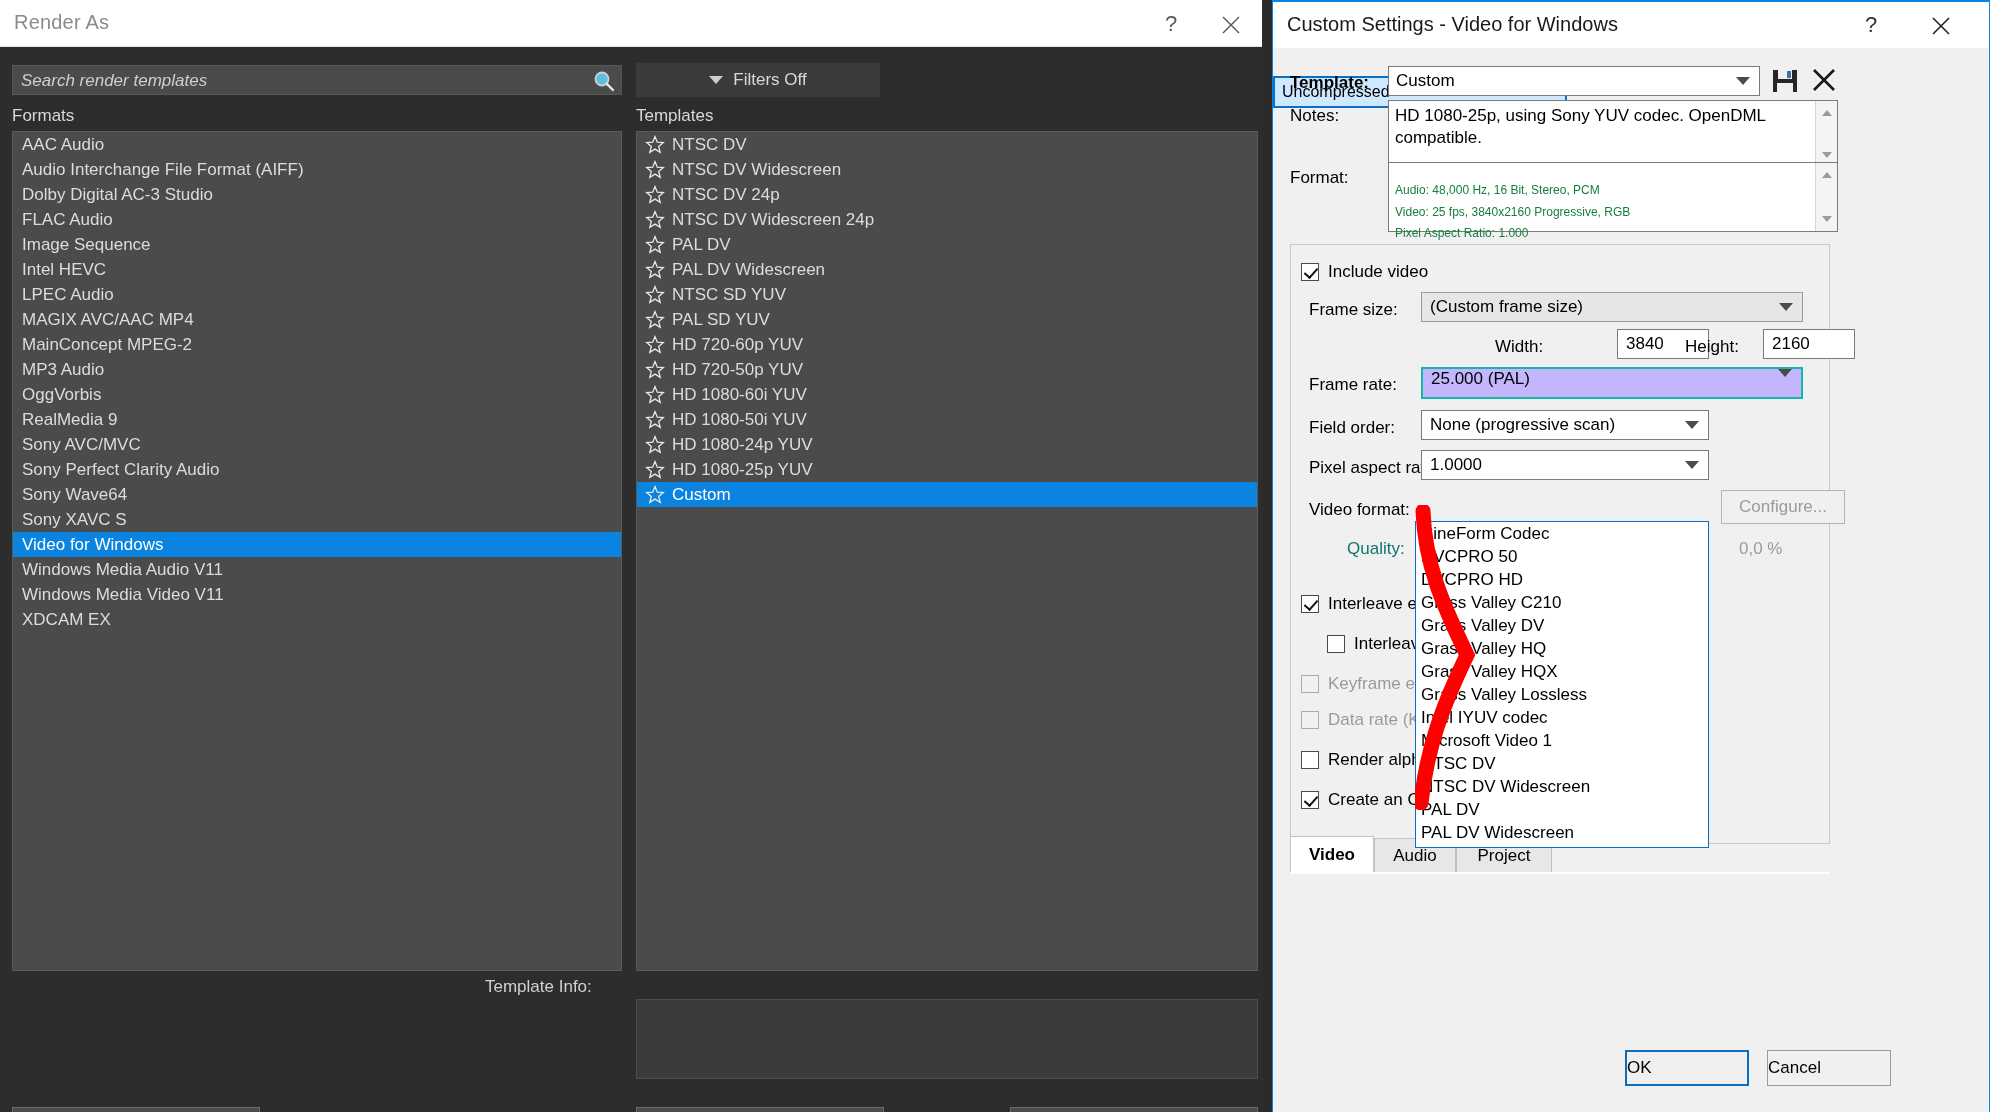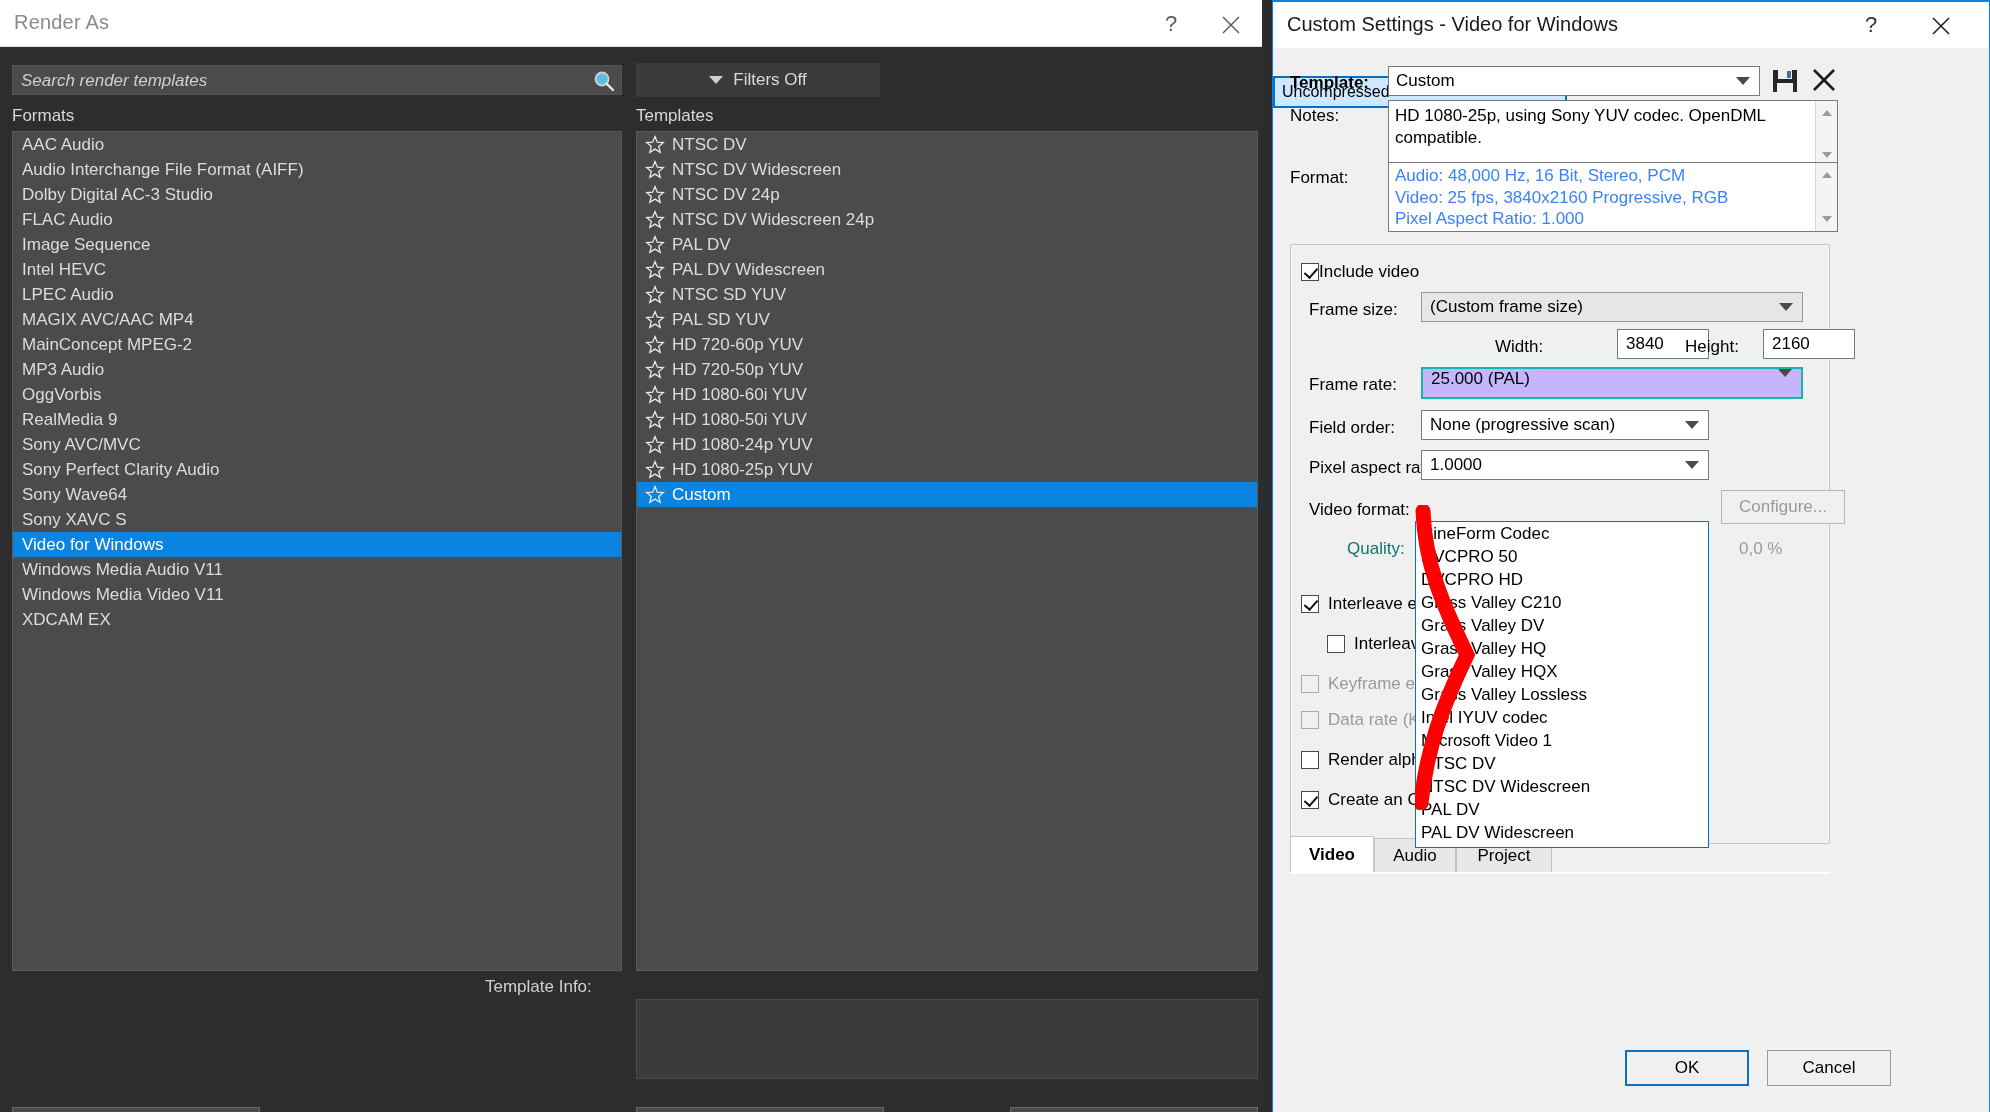--- a/index.html
+++ b/index.html
@@ -247,34 +247,34 @@
   .arr-up { width:0;height:0;border-left:5px solid transparent;border-right:5px solid transparent;border-bottom:6px solid #9a9a9a;}
   .arr-dn { width:0;height:0;border-left:5px solid transparent;border-right:5px solid transparent;border-top:6px solid #9a9a9a;}
 
   
   #format-label { left: 17px; top: 120px; }
   #format-box {
     left: 115px; top: 114px; width: 450px; height: 70px;
     border: 1px solid #7a7a7a; background: #fff;
   }
   #format-text {
-    position: absolute; left: 6px; top: 2px; width: 405px;
-    font-size: 17px; color: #3b82f6; line-height: 21.5px;
+    position: absolute; left: 6px; top: 17px; width: 405px;
+    font-size: 12px; color: #15803d; line-height: 21.5px;
   }
 
   
   #video-group {
     position: absolute; left: 17px; top: 196px;
     width: 540px; height: 600px;
     border: 1px solid #c8c8c8;
   }
 
   #include-video-row {
     position: absolute; left: 28px; top: 214px;
-    display: flex; align-items: center; cursor: pointer;
+    display: flex; align-items: center; gap: 9px; cursor: pointer;
   }
   .wincheck {
     width: 18px; height: 18px; background: #fff;
     border: 1px solid #4a4a4a; position: relative; flex: 0 0 auto;
   }
   .wincheck.checked::after {
     content: ""; position: absolute; left: 5px; top: 1px;
     width: 6px; height: 11px;
     border: solid #0f0f0f; border-width: 0 2px 2px 0;
     transform: rotate(42deg);
@@ -406,21 +406,21 @@
   #tab-underline {
     position: absolute; left: 17px; top: 824px; width: 540px; height: 2px;
     background: #ffffff;
   }
 
   .win-button {
     position: absolute;
     height: 36px; width: 124px;
     font-size: 17px; color: #000;
     background: #f0f0f0;
-    display: flex; align-items: center; justify-content: center;
+    display: flex; align-items: center; 
     cursor: pointer;
   }
   #ok-button { left: 352px; top: 1002px; border: 2px solid #0a6fc2; }
   #cancel-button { left: 494px; top: 1002px; border: 1px solid #9a9a9a; }
 </style>
 </head>
 <body>
 
 <div id="render-as-window">
 

